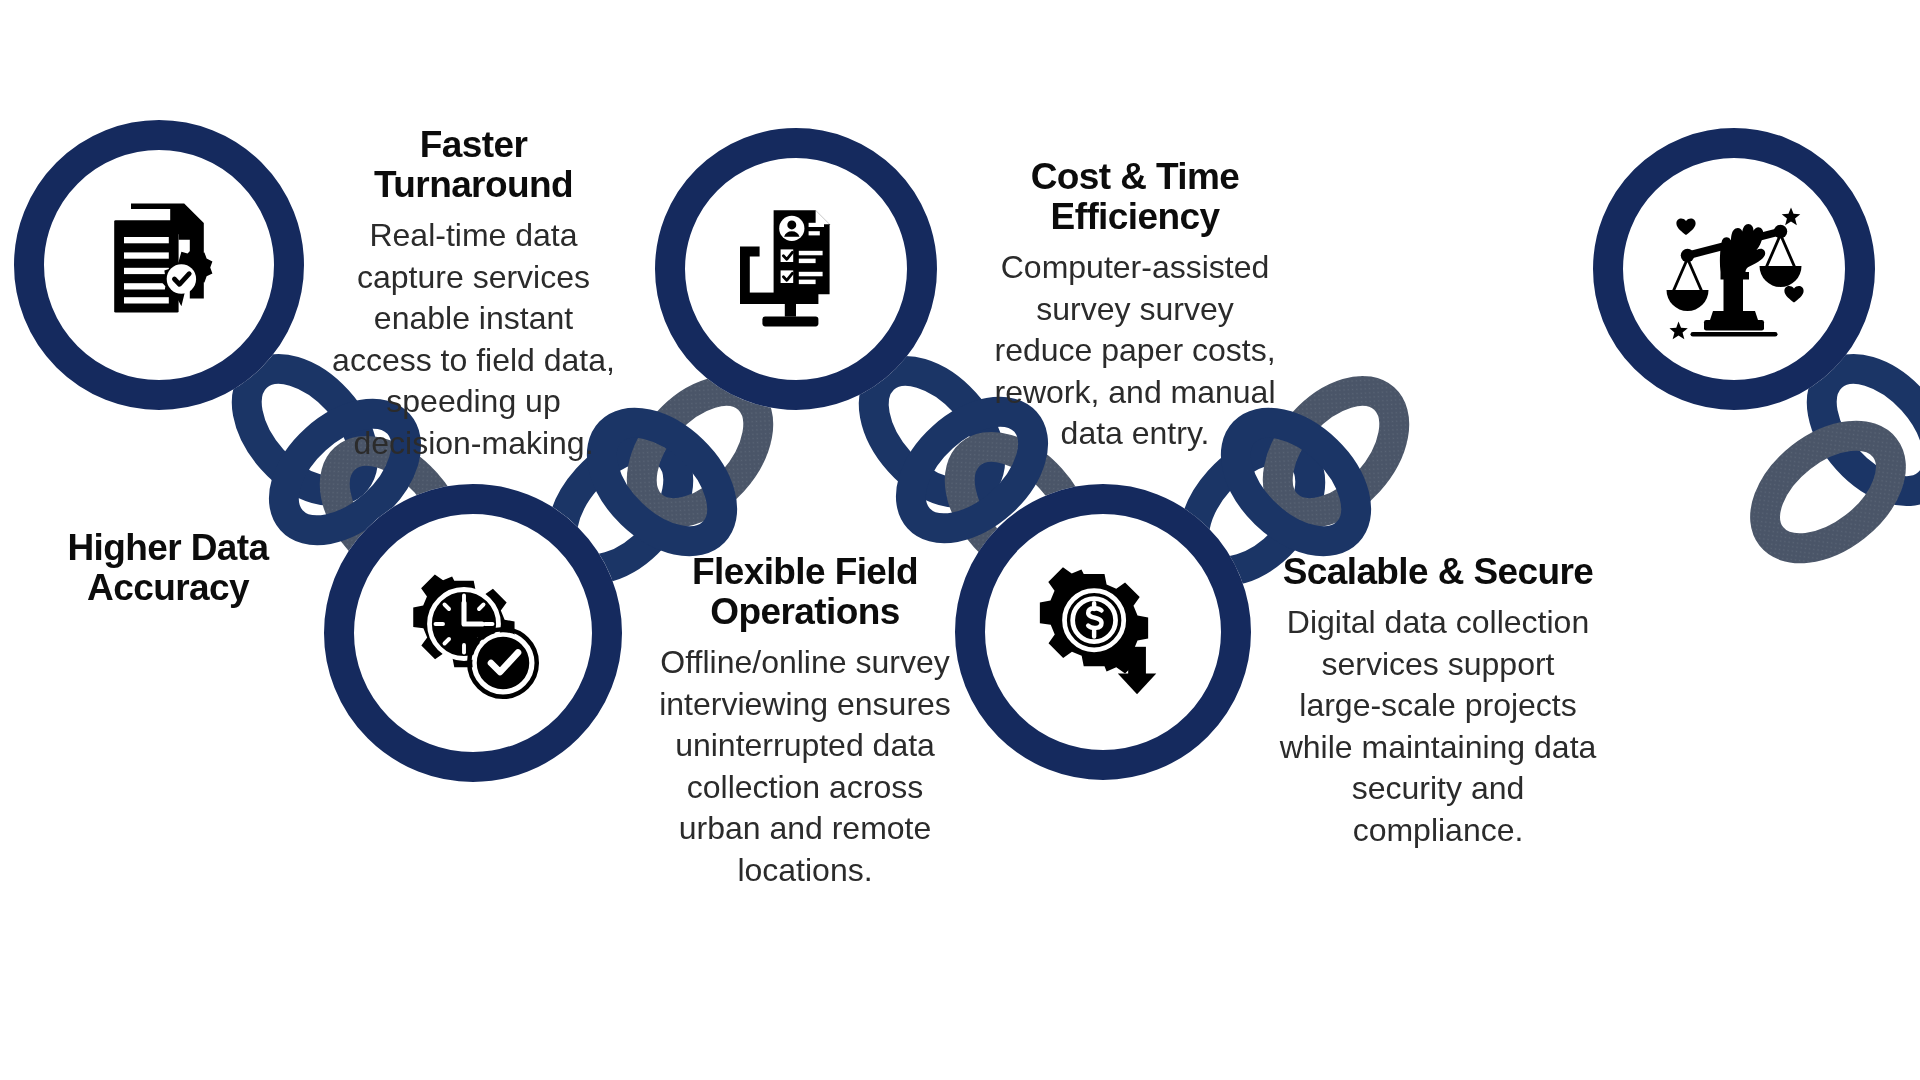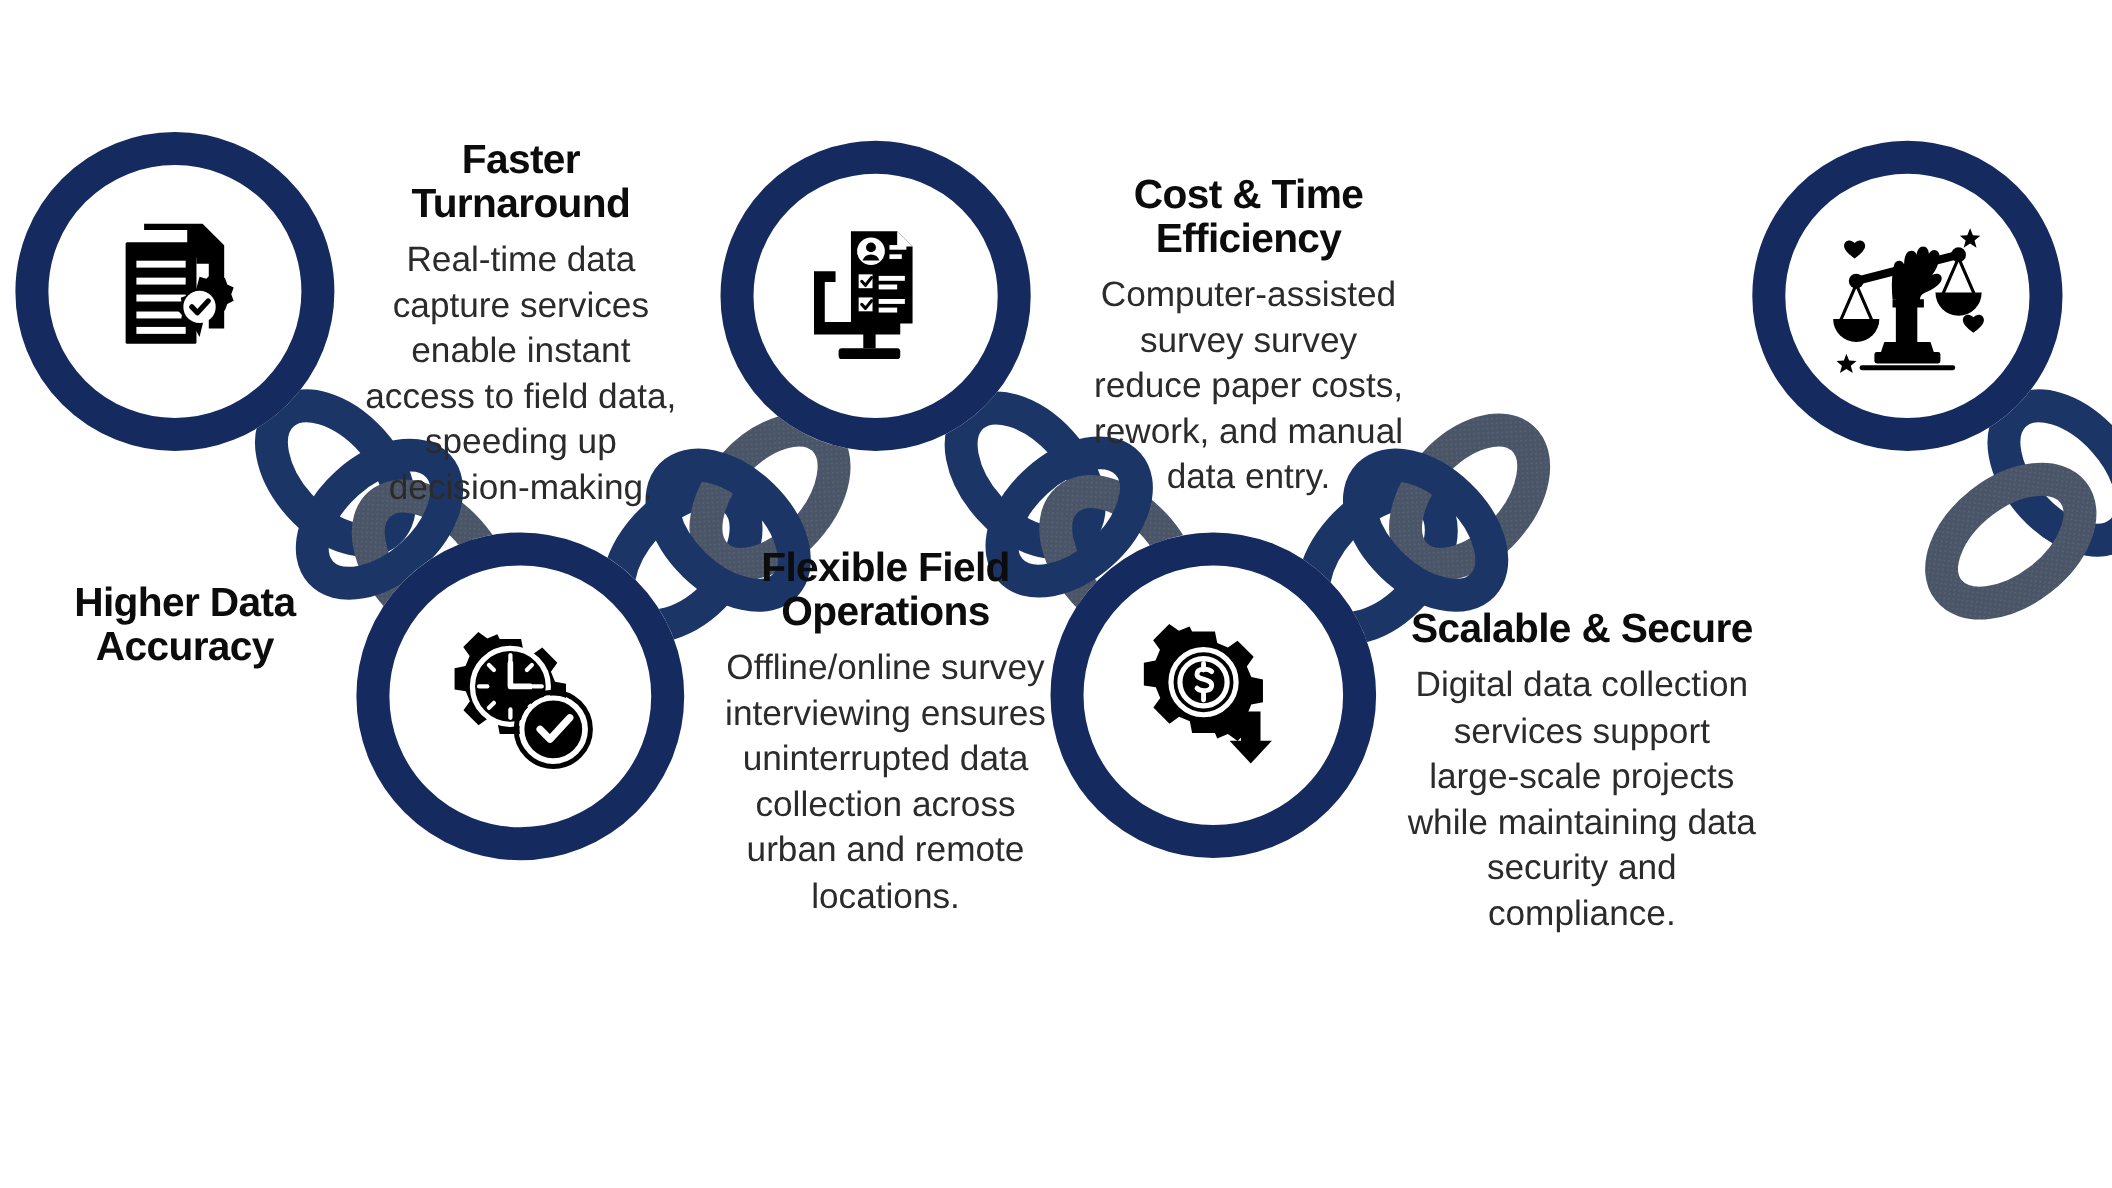--- a/index.html
+++ b/index.html
@@ -54,21 +54,21 @@
   #badge1{left:14px;top:120px;width:290px;height:290px;}
   #badge2{left:655px;top:128px;width:282px;height:282px;}
   #badge4{left:1593px;top:128px;width:282px;height:282px;}
   
   #badge3{left:324px;top:484px;width:298px;height:298px;}
   #badge5{left:955px;top:484px;width:296px;height:296px;}
 
   #text1{left:325px;top:125px;width:297px;}
   #text2{left:985px;top:157px;width:300px;}
   #text3{left:8px;top:528px;width:320px;}
-  #text4{left:655px;top:496px;width:300px;text-align:center;}
+  #text4{left:655px;top:552px;width:300px;text-align:center;}
   #text5{left:1278px;top:552px;width:320px;}
 </style>
 </head>
 <body>
 
 <div class="stage">
 
   <svg class="chains" viewBox="0 0 1920 1080" width="1920" height="1080">
     <defs>
 

